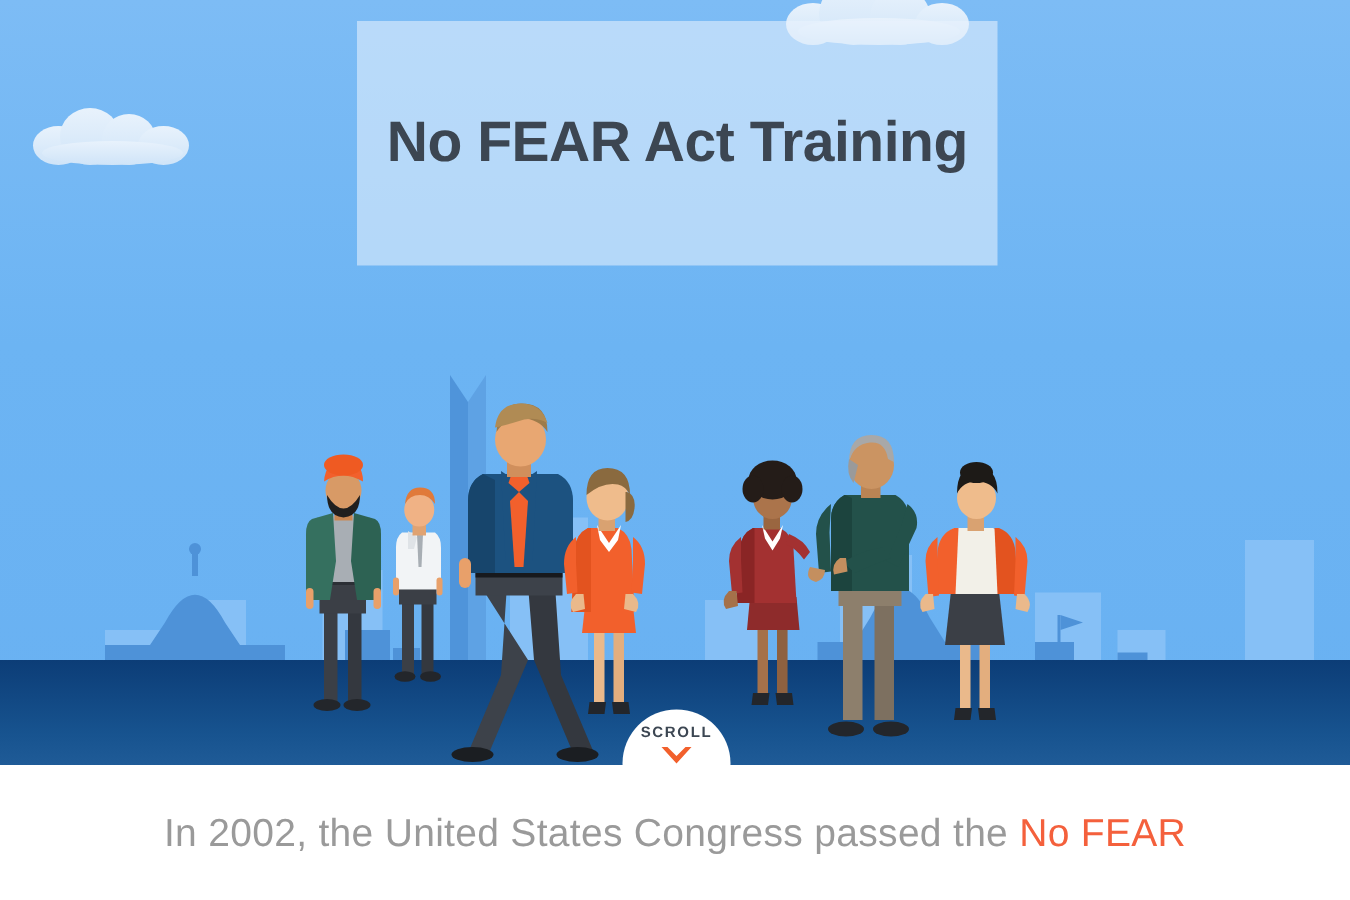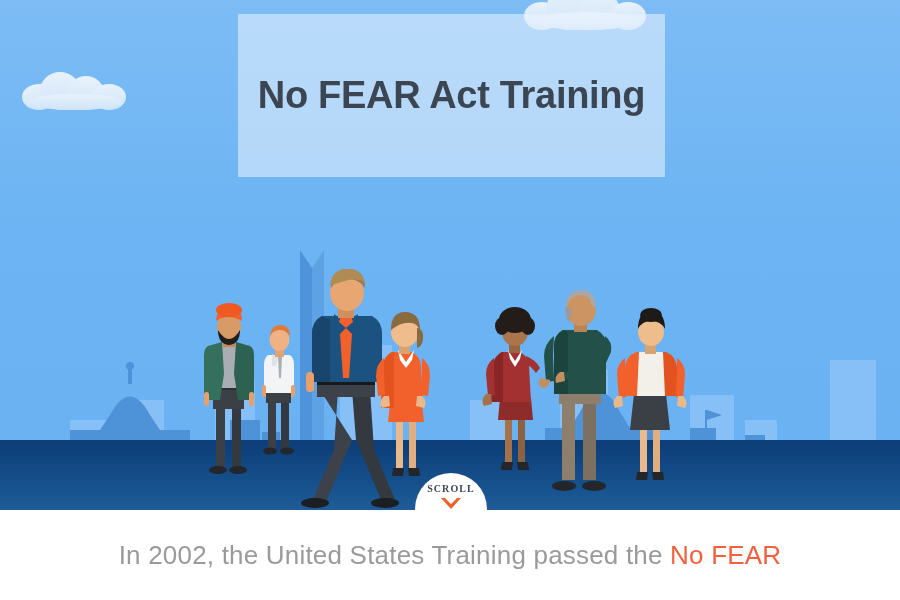--- a/index.html
+++ b/index.html
@@ -33,21 +33,21 @@
       text-align:center; }
 
   
   .people { position:absolute; left:0; top:0; width:900px; height:510px; }
 
   
   .scroll-btn { position:absolute; left:415px; top:473px; width:72px; height:72px;
       border-radius:50%; background:#ffffff; display:flex; flex-direction:column;
       align-items:center; justify-content:flex-start; padding-top:10px; cursor:pointer; }
   .scroll-btn .lbl { font-size:10px; font-weight:bold; letter-spacing:1.1px;
-      color:#3c4652;font-family:Liberation Serif, serif; }
+      color:#3c4652; }
   .scroll-btn .chev { margin-top:3px; }
 
   
   .body-area { position:absolute; left:0; top:510px; width:900px; height:90px;
       background:#fff; display:flex; align-items:center; justify-content:center; }
   .body-line { font-size:26px; color:#9a9a9a; font-weight:300; white-space:nowrap;
       letter-spacing:.2px; }
   .body-line .hl { color:#f4603c; font-weight:normal; }
 </style>
 </head>
@@ -267,16 +267,16 @@
   <div class="scroll-btn">
     <span class="lbl">SCROLL</span>
     <span class="chev">
       <svg width="24" height="14" viewBox="0 0 24 14">
         <polygon points="2,1 12,12 22,1 18,1 12,7 6,1" fill="#f2602c"></polygon>
       </svg>
     </span>
   </div>
 
   <div class="body-area">
-    <p class="body-line"><span>In 2002, the United States Training passed the </span><span class="hl">No FEAR</span></p>
+    <p class="body-line"><span>In 2002, the United States Congress passed the </span><span class="hl">No FEAR</span></p>
   </div>
 
 </div>
 
 </body></html>

